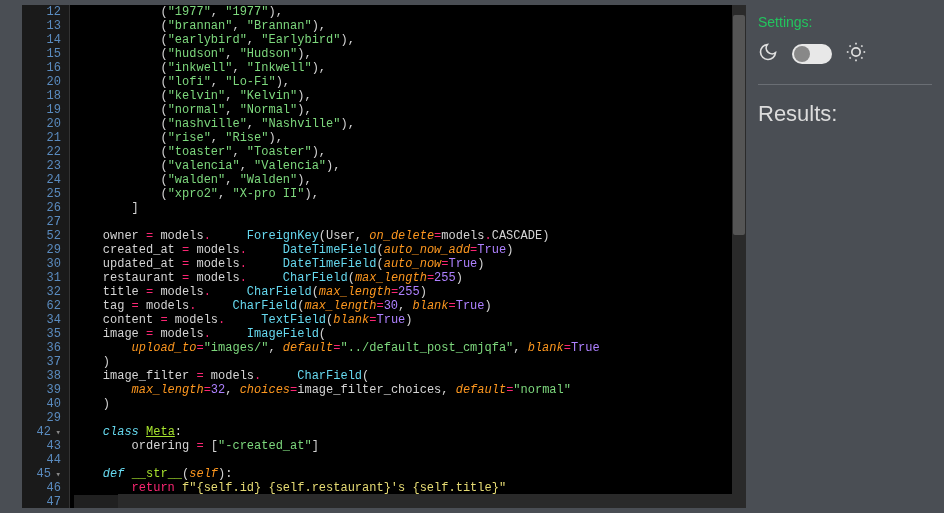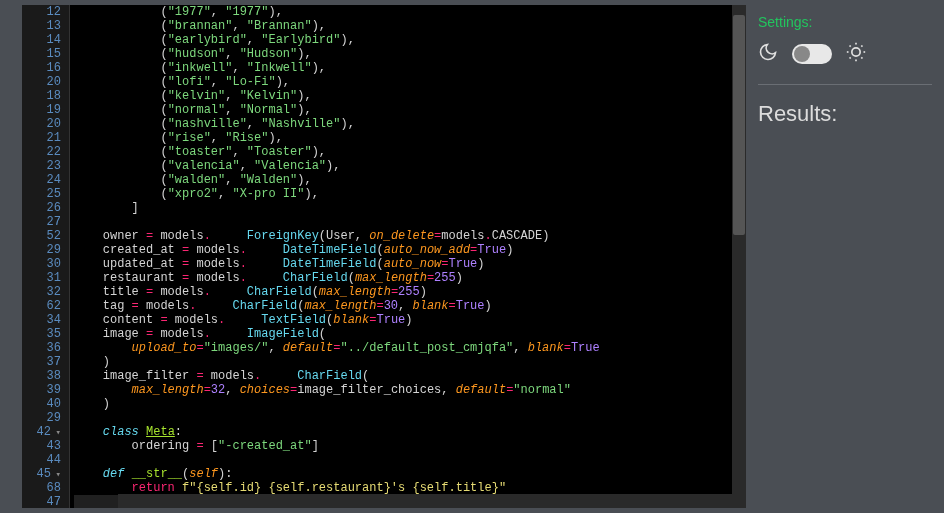--- a/index.html
+++ b/index.html
@@ -187,21 +187,21 @@
         <div class="ln">36</div>
         <div class="ln">37</div>
         <div class="ln">38</div>
         <div class="ln">39</div>
         <div class="ln">40</div>
         <div class="ln">29</div>
         <div class="ln">42<span class="fold">▾</span></div>
         <div class="ln">43</div>
         <div class="ln">44</div>
         <div class="ln">45<span class="fold">▾</span></div>
-        <div class="ln">68</div>
+        <div class="ln">46</div>
         <div class="ln">47</div>
       </div>
     <div class="code-area">
       <div class="code"><div><span class="s-punc">            (</span><span class="s-str">"1977"</span><span class="s-punc">, </span><span class="s-str">"1977"</span><span class="s-punc">),</span></div><div><span class="s-punc">            (</span><span class="s-str">"brannan"</span><span class="s-punc">, </span><span class="s-str">"Brannan"</span><span class="s-punc">),</span></div><div><span class="s-punc">            (</span><span class="s-str">"earlybird"</span><span class="s-punc">, </span><span class="s-str">"Earlybird"</span><span class="s-punc">),</span></div><div><span class="s-punc">            (</span><span class="s-str">"hudson"</span><span class="s-punc">, </span><span class="s-str">"Hudson"</span><span class="s-punc">),</span></div><div><span class="s-punc">            (</span><span class="s-str">"inkwell"</span><span class="s-punc">, </span><span class="s-str">"Inkwell"</span><span class="s-punc">),</span></div><div><span class="s-punc">            (</span><span class="s-str">"lofi"</span><span class="s-punc">, </span><span class="s-str">"Lo-Fi"</span><span class="s-punc">),</span></div><div><span class="s-punc">            (</span><span class="s-str">"kelvin"</span><span class="s-punc">, </span><span class="s-str">"Kelvin"</span><span class="s-punc">),</span></div><div><span class="s-punc">            (</span><span class="s-str">"normal"</span><span class="s-punc">, </span><span class="s-str">"Normal"</span><span class="s-punc">),</span></div><div><span class="s-punc">            (</span><span class="s-str">"nashville"</span><span class="s-punc">, </span><span class="s-str">"Nashville"</span><span class="s-punc">),</span></div><div><span class="s-punc">            (</span><span class="s-str">"rise"</span><span class="s-punc">, </span><span class="s-str">"Rise"</span><span class="s-punc">),</span></div><div><span class="s-punc">            (</span><span class="s-str">"toaster"</span><span class="s-punc">, </span><span class="s-str">"Toaster"</span><span class="s-punc">),</span></div><div><span class="s-punc">            (</span><span class="s-str">"valencia"</span><span class="s-punc">, </span><span class="s-str">"Valencia"</span><span class="s-punc">),</span></div><div><span class="s-punc">            (</span><span class="s-str">"walden"</span><span class="s-punc">, </span><span class="s-str">"Walden"</span><span class="s-punc">),</span></div><div><span class="s-punc">            (</span><span class="s-str">"xpro2"</span><span class="s-punc">, </span><span class="s-str">"X-pro II"</span><span class="s-punc">),</span></div><div><span class="s-punc">        ]</span></div><div> </div><div><span class="s-var">    owner </span><span class="s-op">=</span><span class="s-var"> models</span><span class="s-dot">.</span><span class="s-func">ForeignKey</span><span class="s-punc">(User, </span><span class="s-arg">on_delete</span><span class="s-op">=</span><span class="s-var">models</span><span class="s-dot">.</span><span class="s-var">CASCADE</span><span class="s-punc">)</span></div><div><span class="s-var">    created_at </span><span class="s-op">=</span><span class="s-var"> models</span><span class="s-dot">.</span><span class="s-func">DateTimeField</span><span class="s-punc">(</span><span class="s-arg">auto_now_add</span><span class="s-op">=</span><span class="s-const">True</span><span class="s-punc">)</span></div><div><span class="s-var">    updated_at </span><span class="s-op">=</span><span class="s-var"> models</span><span class="s-dot">.</span><span class="s-func">DateTimeField</span><span class="s-punc">(</span><span class="s-arg">auto_now</span><span class="s-op">=</span><span class="s-const">True</span><span class="s-punc">)</span></div><div><span class="s-var">    restaurant </span><span class="s-op">=</span><span class="s-var"> models</span><span class="s-dot">.</span><span class="s-func">CharField</span><span class="s-punc">(</span><span class="s-arg">max_length</span><span class="s-op">=</span><span class="s-num">255</span><span class="s-punc">)</span></div><div><span class="s-var">    title </span><span class="s-op">=</span><span class="s-var"> models</span><span class="s-dot">.</span><span class="s-func">CharField</span><span class="s-punc">(</span><span class="s-arg">max_length</span><span class="s-op">=</span><span class="s-num">255</span><span class="s-punc">)</span></div><div><span class="s-var">    tag </span><span class="s-op">=</span><span class="s-var"> models</span><span class="s-dot">.</span><span class="s-func">CharField</span><span class="s-punc">(</span><span class="s-arg">max_length</span><span class="s-op">=</span><span class="s-num">30</span><span class="s-punc">, </span><span class="s-arg">blank</span><span class="s-op">=</span><span class="s-const">True</span><span class="s-punc">)</span></div><div><span class="s-var">    content </span><span class="s-op">=</span><span class="s-var"> models</span><span class="s-dot">.</span><span class="s-func">TextField</span><span class="s-punc">(</span><span class="s-arg">blank</span><span class="s-op">=</span><span class="s-const">True</span><span class="s-punc">)</span></div><div><span class="s-var">    image </span><span class="s-op">=</span><span class="s-var"> models</span><span class="s-dot">.</span><span class="s-func">ImageField</span><span class="s-punc">(</span></div><div><span class="s-punc">        </span><span class="s-arg">upload_to</span><span class="s-op">=</span><span class="s-str">"images/"</span><span class="s-punc">, </span><span class="s-arg">default</span><span class="s-op">=</span><span class="s-str">"../default_post_cmjqfa"</span><span class="s-punc">, </span><span class="s-arg">blank</span><span class="s-op">=</span><span class="s-const">True</span></div><div><span class="s-punc">    )</span></div><div><span class="s-var">    image_filter </span><span class="s-op">=</span><span class="s-var"> models</span><span class="s-dot">.</span><span class="s-func">CharField</span><span class="s-punc">(</span></div><div><span class="s-punc">        </span><span class="s-arg">max_length</span><span class="s-op">=</span><span class="s-num">32</span><span class="s-punc">, </span><span class="s-arg">choices</span><span class="s-op">=</span><span class="s-var">image_filter_choices</span><span class="s-punc">, </span><span class="s-arg">default</span><span class="s-op">=</span><span class="s-str">"normal"</span></div><div><span class="s-punc">    )</span></div><div> </div><div><span class="s-punc">    </span><span class="s-def">class</span><span class="s-punc"> </span><span class="s-class">Meta</span><span class="s-punc">:</span></div><div><span class="s-var">        ordering </span><span class="s-op">=</span><span class="s-punc"> [</span><span class="s-str">"-created_at"</span><span class="s-punc">]</span></div><div> </div><div><span class="s-punc">    </span><span class="s-def">def</span><span class="s-punc"> </span><span class="s-fname">__str__</span><span class="s-punc">(</span><span class="s-self">self</span><span class="s-punc">):</span></div><div><span class="s-punc">        </span><span class="s-kw">return</span><span class="s-punc"> </span><span class="s-fstr">f"{self.id} {self.restaurant}'s {self.title}"</span></div><div class="cursor-line"> </div></div>
       <div class="scrollbar-h"></div>
     </div>
     <div class="scrollbar-v">
       <div class="scrollbar-thumb"></div>
     </div>
   </div>

